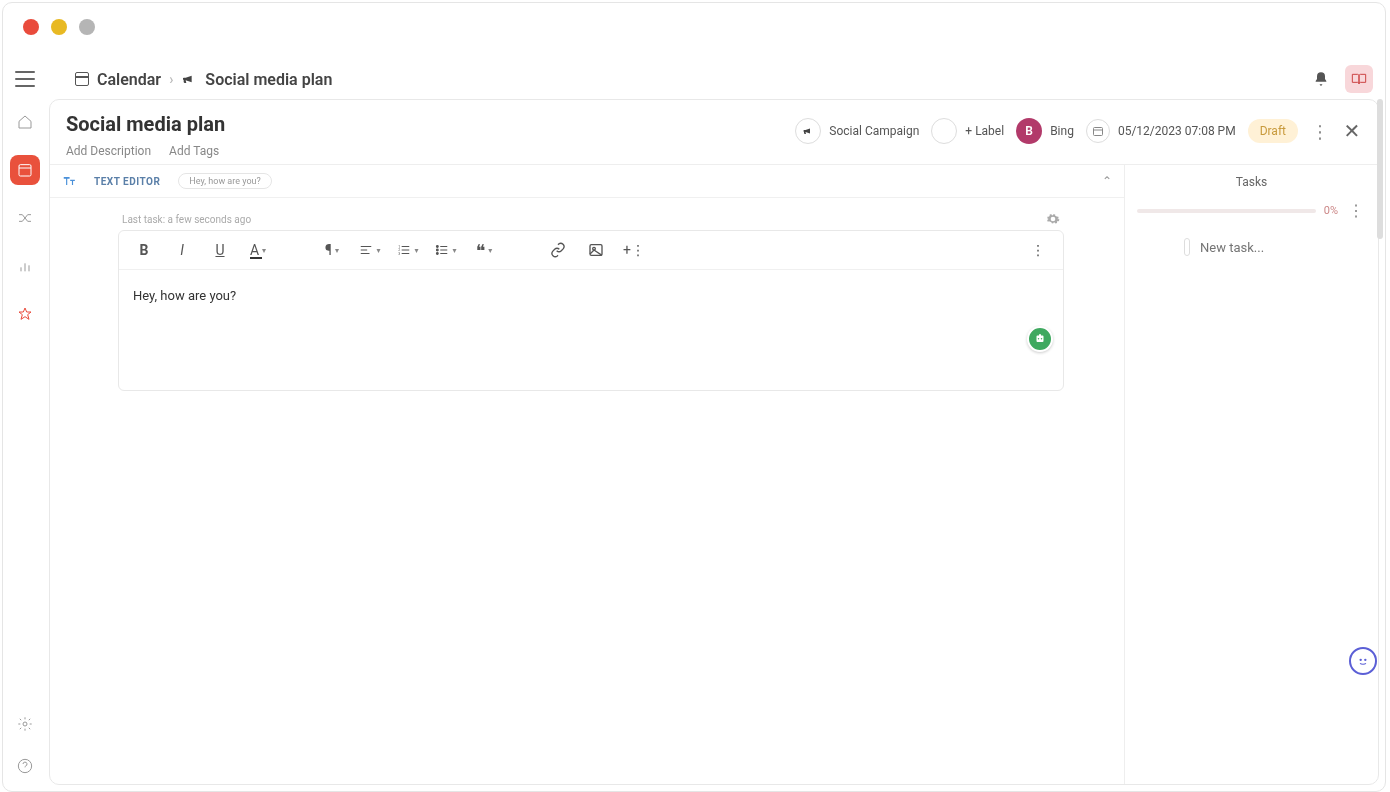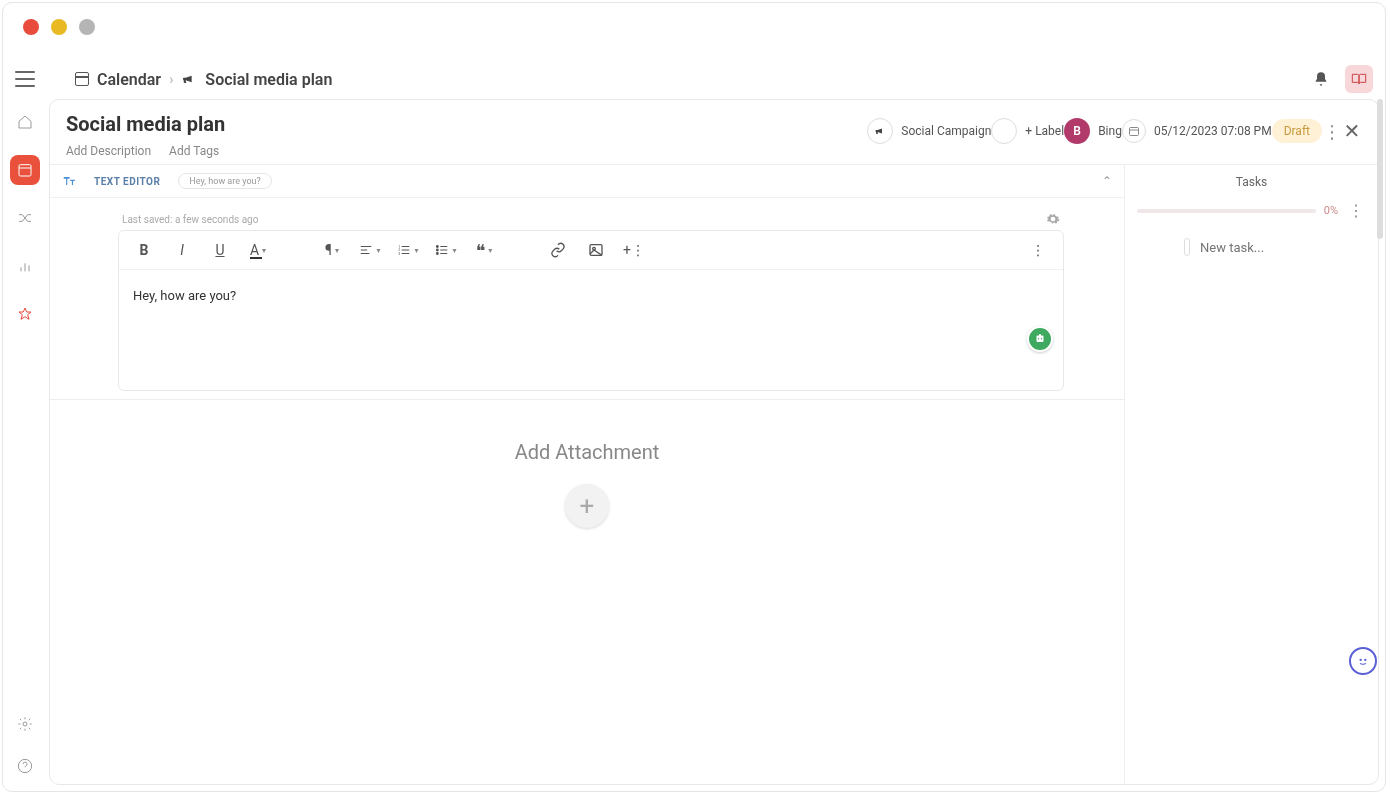--- a/index.html
+++ b/index.html
@@ -35,21 +35,21 @@
 .rail-item svg { width: 16px; height: 16px; stroke: #999; fill: none; stroke-width: 1.5; }
 .rail-item.active svg { stroke: #fff; }
 .rail-bottom { position: absolute; bottom: 10px; left: 0; width: 44px; display: flex; flex-direction: column; align-items: center; gap: 12px; }
 
 .content-card { position: absolute; left: 46px; top: 96px; right: 6px; bottom: 6px; border: 1px solid #e8e8e8; border-radius: 10px; overflow: hidden; display: flex; flex-direction: column; }
 
 .header { padding: 12px 16px 6px 16px; display: flex; align-items: flex-start; }
 .title-area { flex: 1; }
 .title { font-size: 20px; font-weight: 700; color: #333; }
 .sub-links { display: flex; gap: 18px; margin-top: 8px; font-size: 12px; color: #888; }
-.header-right { display: flex; align-items: center; margin-top: 6px; }
+.header-right { display: flex; align-items: center; gap: 12px; margin-top: 6px; }
 
 .pill { display: flex; align-items: center; gap: 8px; font-size: 12px; color: #555; }
 .round-outline { width: 26px; height: 26px; border: 1px solid #ddd; border-radius: 50%; display: flex; align-items: center; justify-content: center; }
 .avatar { width: 26px; height: 26px; border-radius: 50%; background: #b23a6a; color: #fff; font-size: 12px; font-weight: 600; display: flex; align-items: center; justify-content: center; }
 .datetime { display: flex; align-items: center; gap: 8px; }
 .date-icon { width: 24px; height: 24px; border: 1px solid #ddd; border-radius: 50%; display: flex; align-items: center; justify-content: center; }
 .draft-badge { background: #fff1d6; color: #c89a3c; border-radius: 14px; padding: 5px 12px; font-size: 12px; }
 .more-dots { width: 20px; text-align: center; color: #888; font-size: 18px; cursor: pointer; }
 .close-x { width: 20px; font-size: 20px; color: #666; cursor: pointer; text-align: center; }
 
@@ -226,21 +226,21 @@
           <svg class="tt-icon" viewBox="0 0 24 24">
               <path d="M3 5h10v3H9v11H7V8H3V5zm11 5h8v2h-3v7h-2v-7h-3v-2z"></path>
             </svg>
           <span class="editor-title">TEXT EDITOR</span>
           <span class="snippet-pill">Hey, how are you?</span>
           <span class="collapse">⌃</span>
         </div>
 
         <div class="editor-wrap">
           <div class="saved-row">
-            <span>Last saved: a few seconds ago</span>
+            <span>Last task: a few seconds ago</span>
             <svg class="gear" viewBox="0 0 24 24">
                 <path d="M12 8a4 4 0 1 0 0 8 4 4 0 0 0 0-8zm9 4l2 1-1 3-2-.5a8 8 0 0 1-1.4 1.4l.5 2-3 1-1-2h-2l-1 2-3-1 .5-2A8 8 0 0 1 5.2 16L3 16.5 2 13.5l2-1v-1l-2-1 1-3 2 .5A8 8 0 0 1 6.4 6.6L6 4.5l3-1 1 2h2l1-2 3 1-.5 2A8 8 0 0 1 18.8 8l2-.5 1 3-2 1v1z"></path>
               </svg>
           </div>
           <div class="editor-box">
             <div class="toolbar">
               <span class="btn">
                   <b>B</b>
                 </span>
               <span class="btn">
@@ -298,24 +298,20 @@
             </div>
             <div class="editor-body">Hey, how are you?</div>
             <div class="green-badge">
               <svg viewBox="0 0 24 24">
                   <path d="M12 2a2 2 0 0 1 2 2v1h3a2 2 0 0 1 2 2v9a2 2 0 0 1-2 2H7a2 2 0 0 1-2-2V7a2 2 0 0 1 2-2h3V4a2 2 0 0 1 2-2zm-3 8a1.5 1.5 0 1 0 0 3 1.5 1.5 0 0 0 0-3zm6 0a1.5 1.5 0 1 0 0 3 1.5 1.5 0 0 0 0-3z"></path>
                 </svg>
             </div>
           </div>
         </div>
 
-        <div class="attach-area">
-          <div class="attach-title">Add Attachment</div>
-          <div class="attach-btn">+</div>
-        </div>
       </div>
 
       <div class="tasks">
         <div class="tasks-title">Tasks</div>
         <div class="tasks-progress">
           <div class="prog-bar"></div>
           <span class="prog-pct">0%</span>
           <span class="more-dots" style="font-size:16px">⋮</span>
         </div>
         <div class="task-row">

